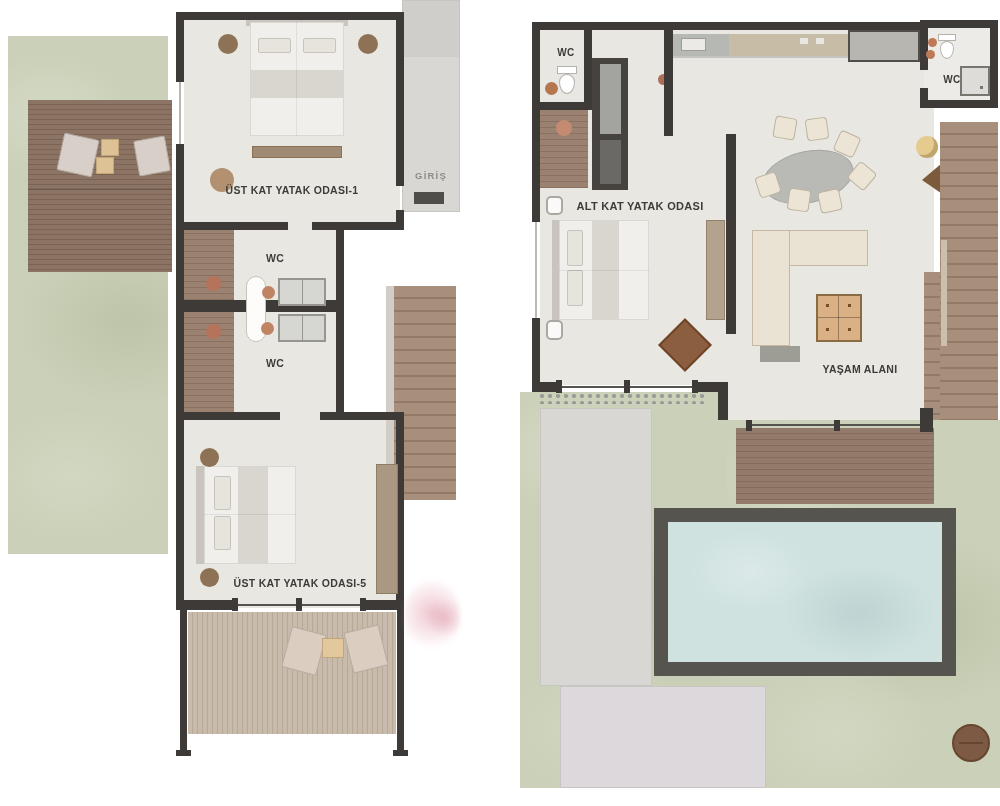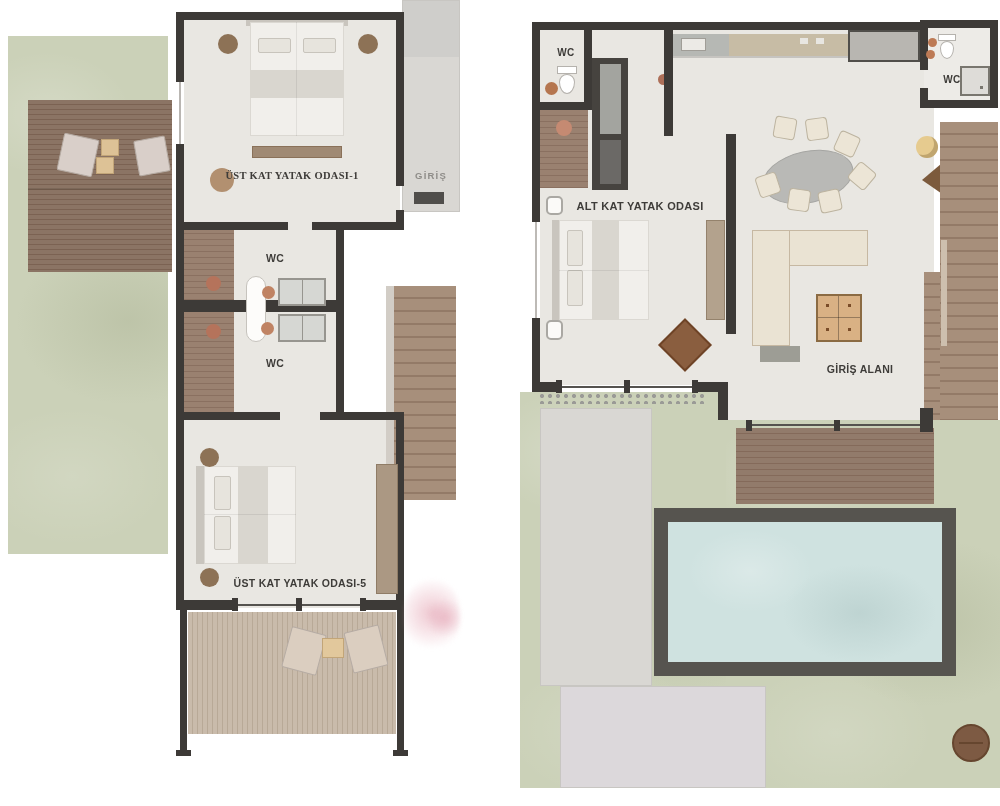--- a/index.html
+++ b/index.html
@@ -89,21 +89,21 @@
     <div class="e headboard" style="left:246px;top:20px;width:102px;height:6px;"></div>
     <div class="e bed-mattress" style="left:250px;top:22px;width:94px;height:114px;"></div>
     <div class="e blanket" style="left:250px;top:70px;width:94px;height:28px;"></div>
     <div class="e pillow" style="left:258px;top:38px;width:33px;height:15px;"></div>
     <div class="e pillow" style="left:303px;top:38px;width:33px;height:15px;"></div>
     <div class="e" style="left:296px;top:22px;width:1px;height:114px;background:rgba(0,0,0,.07);"></div>
     <div class="e nightstand" style="left:218px;top:34px;width:20px;height:20px;"></div>
     <div class="e nightstand" style="left:358px;top:34px;width:20px;height:20px;"></div>
     <div class="e" style="left:252px;top:146px;width:90px;height:12px;background:#a08a74;border:1px solid #8a7159;box-sizing:border-box;"></div>
     <div class="e" style="left:210px;top:168px;width:24px;height:24px;border-radius:50%;background:#b29070;"></div>
-    <div class="e rlabel" style="left:192px;top:170px;width:200px;font-family:Liberation Serif, serif;">ÜST KAT YATAK ODASI-1</div>
+    <div class="e rlabel" style="left:192px;top:184px;width:200px;">ÜST KAT YATAK ODASI-1</div>
 
     <div class="e pouf" style="left:206px;top:276px;width:15px;height:15px;"></div>
     <div class="e pouf" style="left:206px;top:324px;width:15px;height:15px;"></div>
     <div class="e" style="left:246px;top:276px;width:20px;height:66px;background:#fdfcfa;border:1px solid #c6c3bd;border-radius:10px;box-sizing:border-box;"></div>
     <div class="e" style="left:262px;top:286px;width:13px;height:13px;border-radius:50%;background:#c08363;"></div>
     <div class="e" style="left:261px;top:322px;width:13px;height:13px;border-radius:50%;background:#c08363;"></div>
     <div class="e shower" style="left:278px;top:278px;width:48px;height:28px;">
       <div class="e" style="left:22px;top:0;width:1px;height:24px;background:#97958f;"></div>
     </div>
     <div class="e shower" style="left:278px;top:314px;width:48px;height:28px;">
@@ -236,21 +236,21 @@
     <div class="e" style="left:282px;top:230px;width:38px;height:116px;background:#eae3d3;border:1px solid #c6b8a2;box-sizing:border-box;"></div>
     <div class="e" style="left:290px;top:346px;width:40px;height:16px;background:#9d9d95;"></div>
     <div class="e" style="left:346px;top:294px;width:46px;height:48px;background:#d9b184;border:2px solid #8b6b43;box-sizing:border-box;">
       <div class="e" style="left:20px;top:0;width:1px;height:44px;background:rgba(0,0,0,.3);"></div>
       <div class="e" style="left:0;top:21px;width:42px;height:1px;background:rgba(0,0,0,.3);"></div>
       <div class="e" style="left:8px;top:8px;width:3px;height:3px;background:#7a4c28;"></div>
       <div class="e" style="left:30px;top:8px;width:3px;height:3px;background:#7a4c28;"></div>
       <div class="e" style="left:8px;top:32px;width:3px;height:3px;background:#7a4c28;"></div>
       <div class="e" style="left:30px;top:32px;width:3px;height:3px;background:#7a4c28;"></div>
     </div>
-    <div class="e rlabel" style="left:330px;top:363px;width:120px;">GİRİŞ ALANI</div>
+    <div class="e rlabel" style="left:330px;top:363px;width:120px;">YAŞAM ALANI</div>
 
     <div class="e" style="left:446px;top:136px;width:22px;height:22px;border-radius:50%;background:#e6cb8f;box-shadow:inset -4px -3px 0 rgba(120,95,50,.35);"></div>
     <div class="e" style="left:452px;top:158px;width:26px;height:40px;background:#7c5a3c;clip-path:polygon(100% 0,100% 100%,0 55%);"></div>
 
     <div class="e stair" style="left:470px;top:122px;width:58px;height:298px;"></div>
     <div class="e stair" style="left:454px;top:272px;width:16px;height:148px;"></div>
     <div class="e" style="left:471px;top:240px;width:6px;height:106px;background:#cdbfae;"></div>
     <div class="e wall" style="left:450px;top:408px;width:13px;height:24px;"></div>
 
     <div class="e" style="left:454px;top:28px;width:68px;height:76px;background:#edebe7;"></div>

